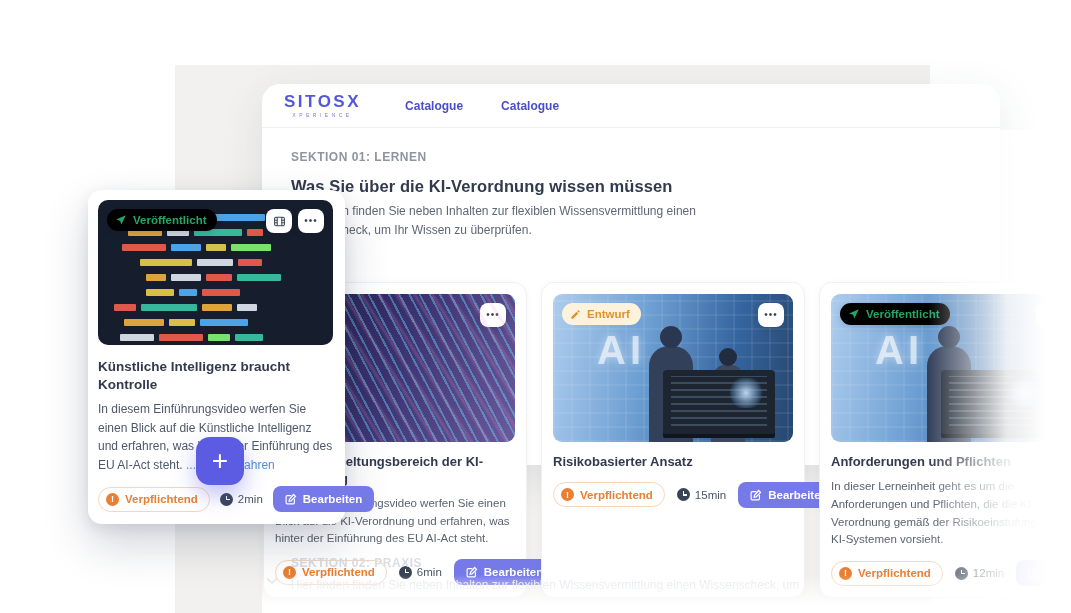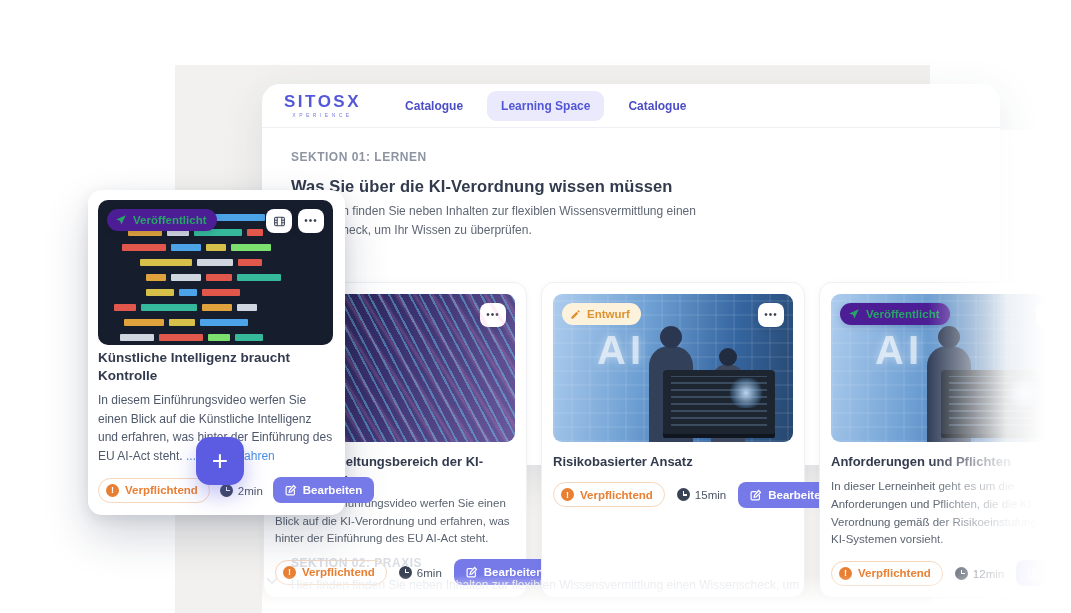--- a/index.html
+++ b/index.html
@@ -75,46 +75,46 @@
   .code-line i { display:block; height:7px; border-radius:1px; }
 
   .card-title { margin-top:12px; font-size:13px; font-weight:700; color:#323a4d; line-height:1.3; }
   .card-desc { margin-top:7px; font-size:11.5px; line-height:1.55; color:#5a6370; }
   .card-footer { display:flex; align-items:center; margin-top:11px; gap:12px; }
 
   .pill-mandatory { display:inline-flex; align-items:center; gap:6px; border:1px solid #f6d6bb; border-radius:999px;
                     padding:5px 11px 5px 7px; font-size:11.5px; font-weight:600; color:#e97f32; background:#fff; }
   .excl { width:13px; height:13px; border-radius:50%; background:#e97f32; color:#fff; font-size:9px; font-weight:700;
           display:flex; align-items:center; justify-content:center; }
-  .duration { display:inline-flex; align-items:flex-end; gap:5px; font-size:11.5px; color:#4b5563; }
+  .duration { display:inline-flex; align-items:center; gap:5px; font-size:11.5px; color:#4b5563; }
   .clock { width:13px; height:13px; border-radius:50%; background:#3a4354; position:relative; }
   .clock::before { content:""; position:absolute; left:6px; top:3px; width:1.5px; height:4px; background:#fff; }
   .clock::after { content:""; position:absolute; left:6px; top:6px; width:4px; height:1.5px; background:#fff; }
   .btn-edit { display:inline-flex; align-items:center; gap:6px; margin-left:auto; background:#7679e8; color:#fff;
               border:none; border-radius:8px; padding:7px 12px; font-size:11.5px; font-weight:600; cursor:pointer;
               font-family:"Liberation Sans", sans-serif; }
 
   .badge { position:absolute; left:9px; top:9px; display:inline-flex; align-items:center; gap:6px;
-           background:#4c1d95; border-radius:999px; padding:5px 11px 5px 8px; font-size:11.5px; font-weight:700;
+           background:#000000; border-radius:999px; padding:5px 11px 5px 8px; font-size:11.5px; font-weight:700;
            box-shadow:0 2px 6px rgba(20,30,60,.15); }
   .badge.published { color:#27a567; }
   .badge.draft { background:#fdf3dd; color:#dd9232; box-shadow:none; }
   .more-btn { position:absolute; right:9px; top:9px; width:26px; height:24px; background:#fff; border:none;
               border-radius:8px; color:#3a4354; font-size:10px; letter-spacing:1px; line-height:24px; text-align:center;
               cursor:pointer; box-shadow:0 2px 6px rgba(20,30,60,.15); padding:0; }
   .film-btn { position:absolute; right:41px; top:9px; width:26px; height:24px; background:#fff; border:none;
               border-radius:8px; cursor:pointer; box-shadow:0 2px 6px rgba(20,30,60,.15);
               display:flex; align-items:center; justify-content:center; padding:0; }
 
   
   .featured { position:absolute; left:88px; top:190px; width:257px; background:#fff; border-radius:14px;
               padding:10px 12px 12px 10px; box-shadow:0 20px 45px rgba(30,40,70,.20), 0 4px 14px rgba(30,40,70,.10);
               z-index:6; cursor:pointer; }
   .featured .card-img { height:145px; border-radius:10px; }
-  .featured .card-title { font-size:13.5px; margin-top:4px; }
+  .featured .card-title { font-size:13.5px; margin-top:13px; }
   .featured .card-desc { font-size:12px; color:#4e586a; }
   .more-link { color:#4a90e2; cursor:pointer; white-space:nowrap; }
   .featured .card-footer { margin-top:12px; gap:10px; }
 
   
   .plus-btn { position:absolute; left:196px; top:437px; width:48px; height:48px; border:none; border-radius:14px;
               background:#5b5ce1; color:#fff; font-size:28px; font-weight:300; line-height:44px;
               box-shadow:0 10px 22px rgba(91,92,225,.38); cursor:pointer; z-index:7; }
 
   
@@ -132,21 +132,20 @@
 
   <div class="window">
 
     <div class="navbar">
       <div class="logo">
         <div class="logo-main"><span>SITOS</span><span>X</span></div>
         <div class="logo-sub">XPERIENCE</div>
       </div>
       <div class="nav-items">
         <div class="nav-item">Catalogue</div>
-        <div class="nav-item active">Learning Space</div>
         <div class="nav-item">Catalogue</div>
       </div>
     </div>
 
     <div class="content">
 
       <svg class="chevron chev1" viewBox="0 0 16 16" fill="none" stroke="currentColor" stroke-width="1.8" stroke-linecap="round">
           <path d="M3 5.5 L8 10.5 L13 5.5"></path>
         </svg>
       <div class="section-head s1">

